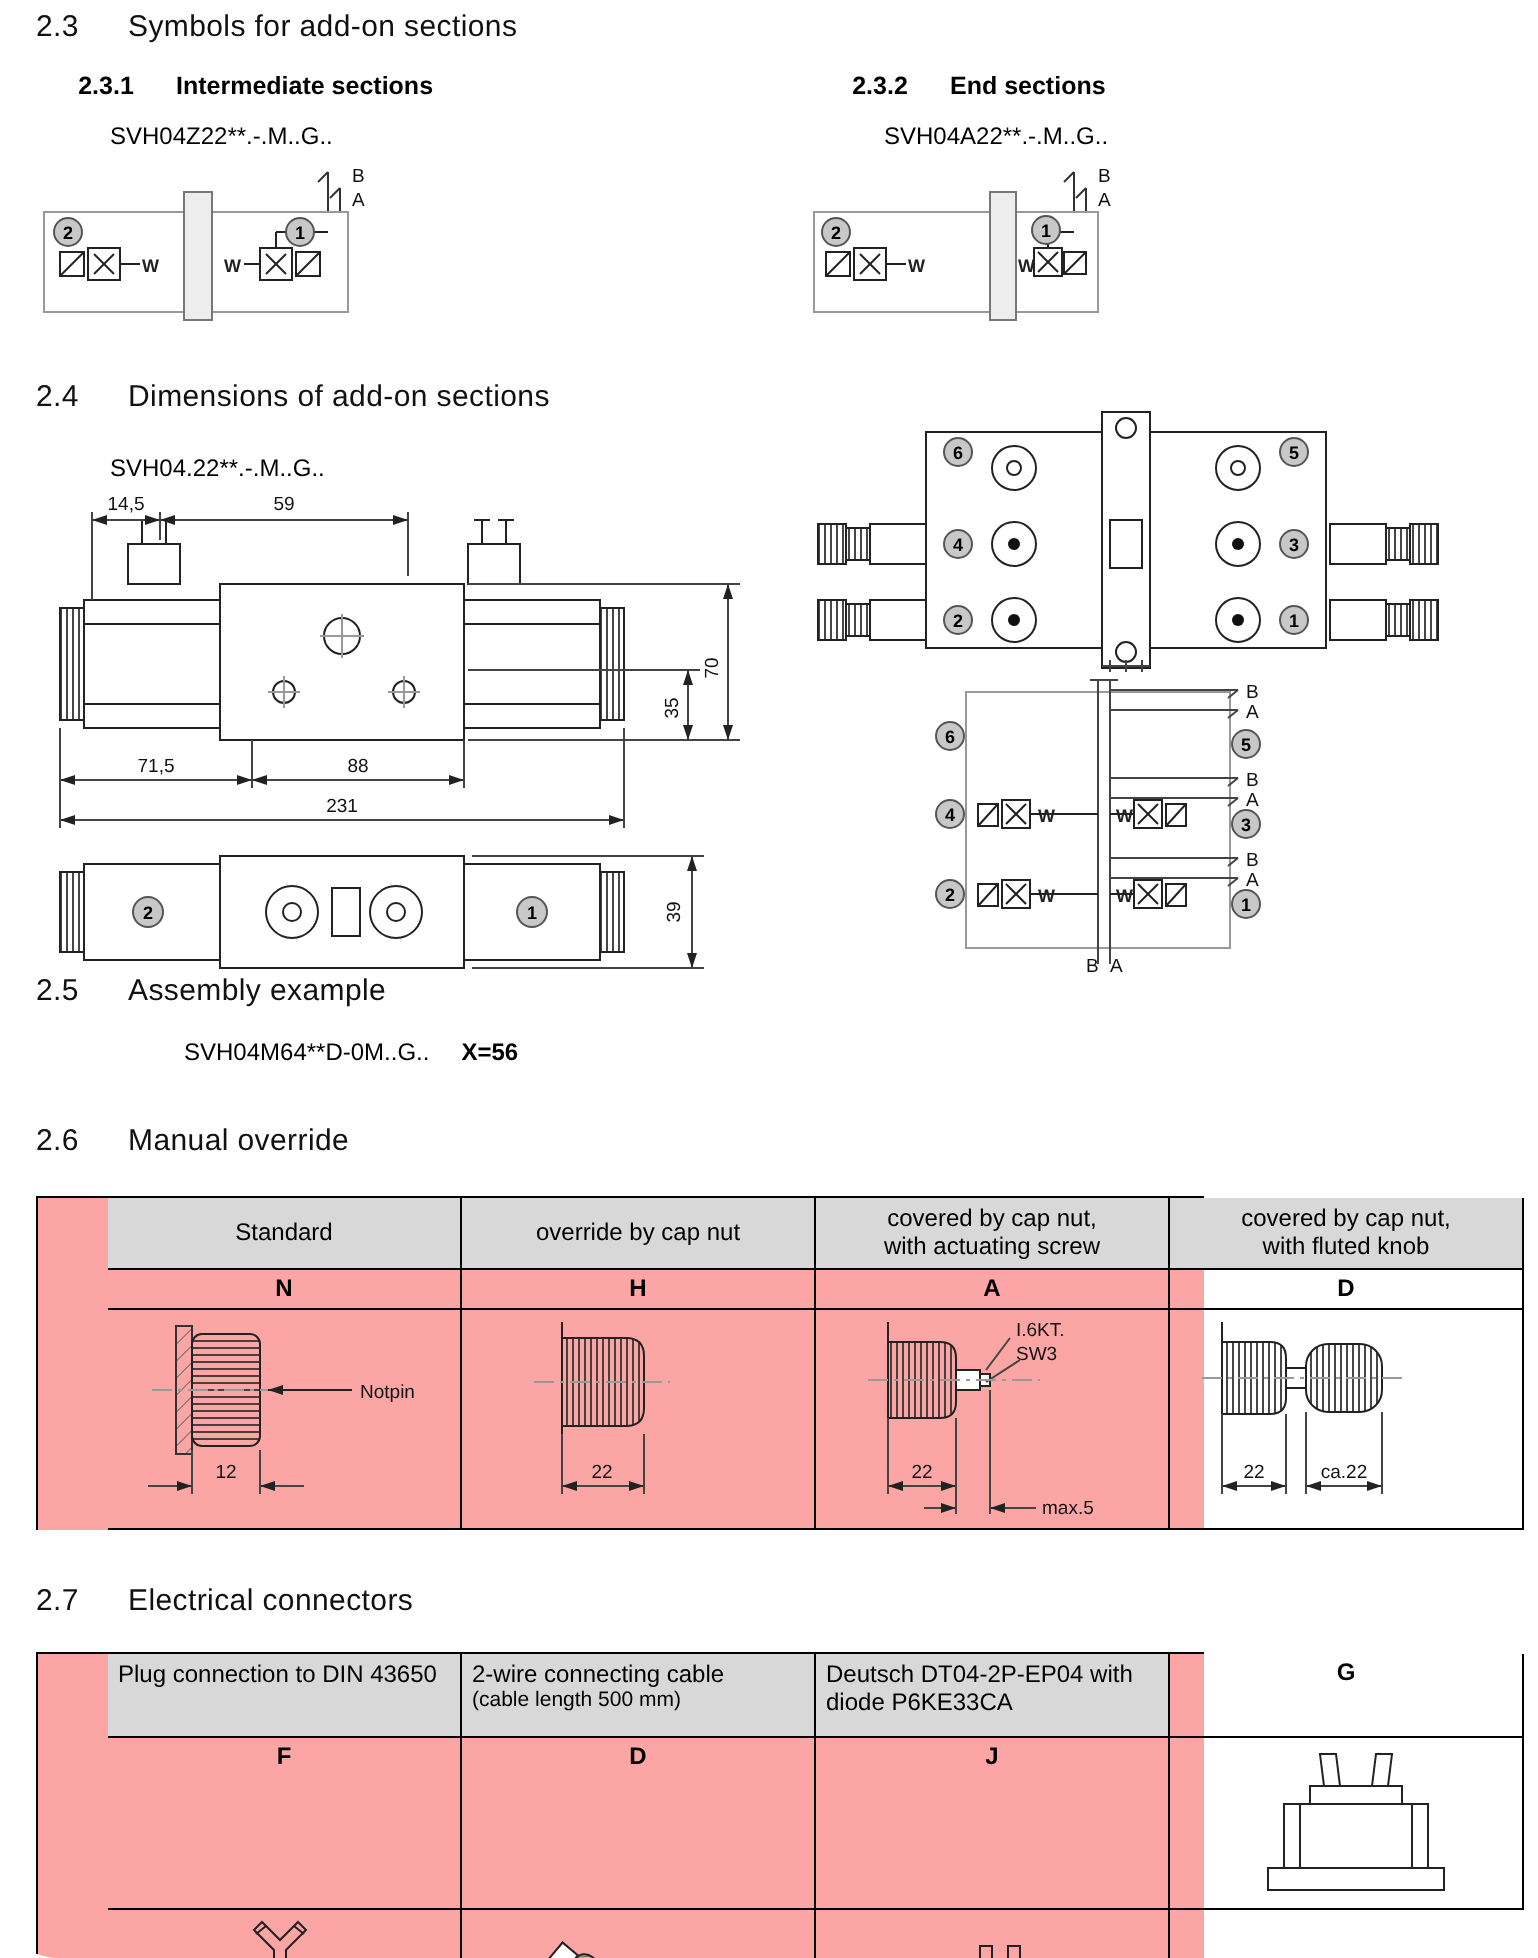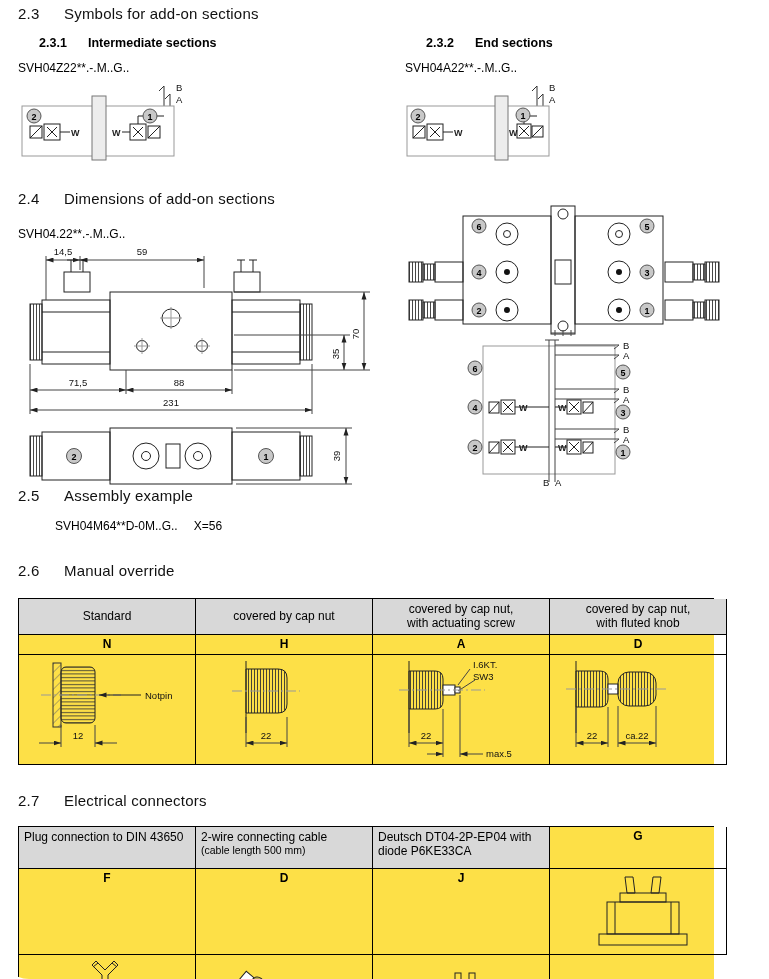--- a/index.html
+++ b/index.html
@@ -4,30 +4,30 @@
 <style>
   * { margin:0; padding:0; box-sizing:border-box; }
   html,body { background:#fff; }
   body { width:769px; font-family:"Liberation Sans", sans-serif; color:#000; }
   .page { position:relative; width:769px; height:979px; background:#fff; overflow:hidden;border-radius:29px; }
   .abs { position:absolute; }
   .h1 { position:absolute; font-size:15px; color:#111; letter-spacing:0.2px; }
   .h1 .num { display:inline-block; width:46px; }
   .sub { position:absolute; font-size:12.5px; font-weight:bold;text-align:center; }
   .sub .num { display:inline-block; width:70px; }
-  .code { position:absolute; font-size:12px; }
-  .code .xval { margin-left:16px; }
+  .code { position:absolute; font-size:12px;margin-left:37px; }
+  .code .xval { margin-left:16px;font-weight:bold; }
   svg text { font-family:"Liberation Sans", sans-serif; }
   .dim { font-size:9.5px; fill:#111; }
   .mid { text-anchor:middle; }
   .pn  { font-size:9px; font-weight:bold; text-anchor:middle; fill:#000; }
   .w   { font-size:9px; font-weight:bold; fill:#222; }
-  .tbl { position:absolute; left:18px; width:696px; display:grid;
+  .tbl { position:absolute; left:18px; width:584px; display:grid;
          grid-template-columns:repeat(4,1fr); border-top:1px solid #000;
-         border-left:1px solid #000; font-size:12px; background:#fde047; }
+         border-left:1px solid #000; font-size:12px; background:#fca5a5;padding-left:35px; }
   .tbl .cell { border-right:1px solid #000; border-bottom:1px solid #000; }
   .th { background:#d8d8d8; display:flex; align-items:center; justify-content:center;
         text-align:center; padding:3px 6px; min-height:34px; }
   .th span { white-space:pre-line; line-height:1.2; }
   .th-left { background:#d8d8d8; padding:3px 5px 4px; min-height:42px; line-height:1.2; }
   .subhdr { font-size:10.5px; }
   .letter { text-align:center; font-weight:bold; padding:2px 0 3px; }
   .ovr .draw { height:110px; display:flex; align-items:center; justify-content:center;text-decoration:underline; }
   .conn .draw { height:86px; display:flex; align-items:center; justify-content:center; }
 </style>
@@ -383,21 +383,21 @@
 
   <div class="h1" style="top:562px; left:18px">
     <span class="num">2.6</span><span>Manual override</span>
   </div>
 
   <div class="tbl ovr" style="top:598px">
     <div class="cell th">
         <span>Standard</span>
       </div>
     <div class="cell th">
-        <span>covered by cap nut</span>
+        <span>override by cap nut</span>
       </div>
     <div class="cell th">
         <span>covered by cap nut,
 with actuating screw</span>
       </div>
     <div class="cell th">
         <span>covered by cap nut,
 with fluted knob</span>
       </div>
 

